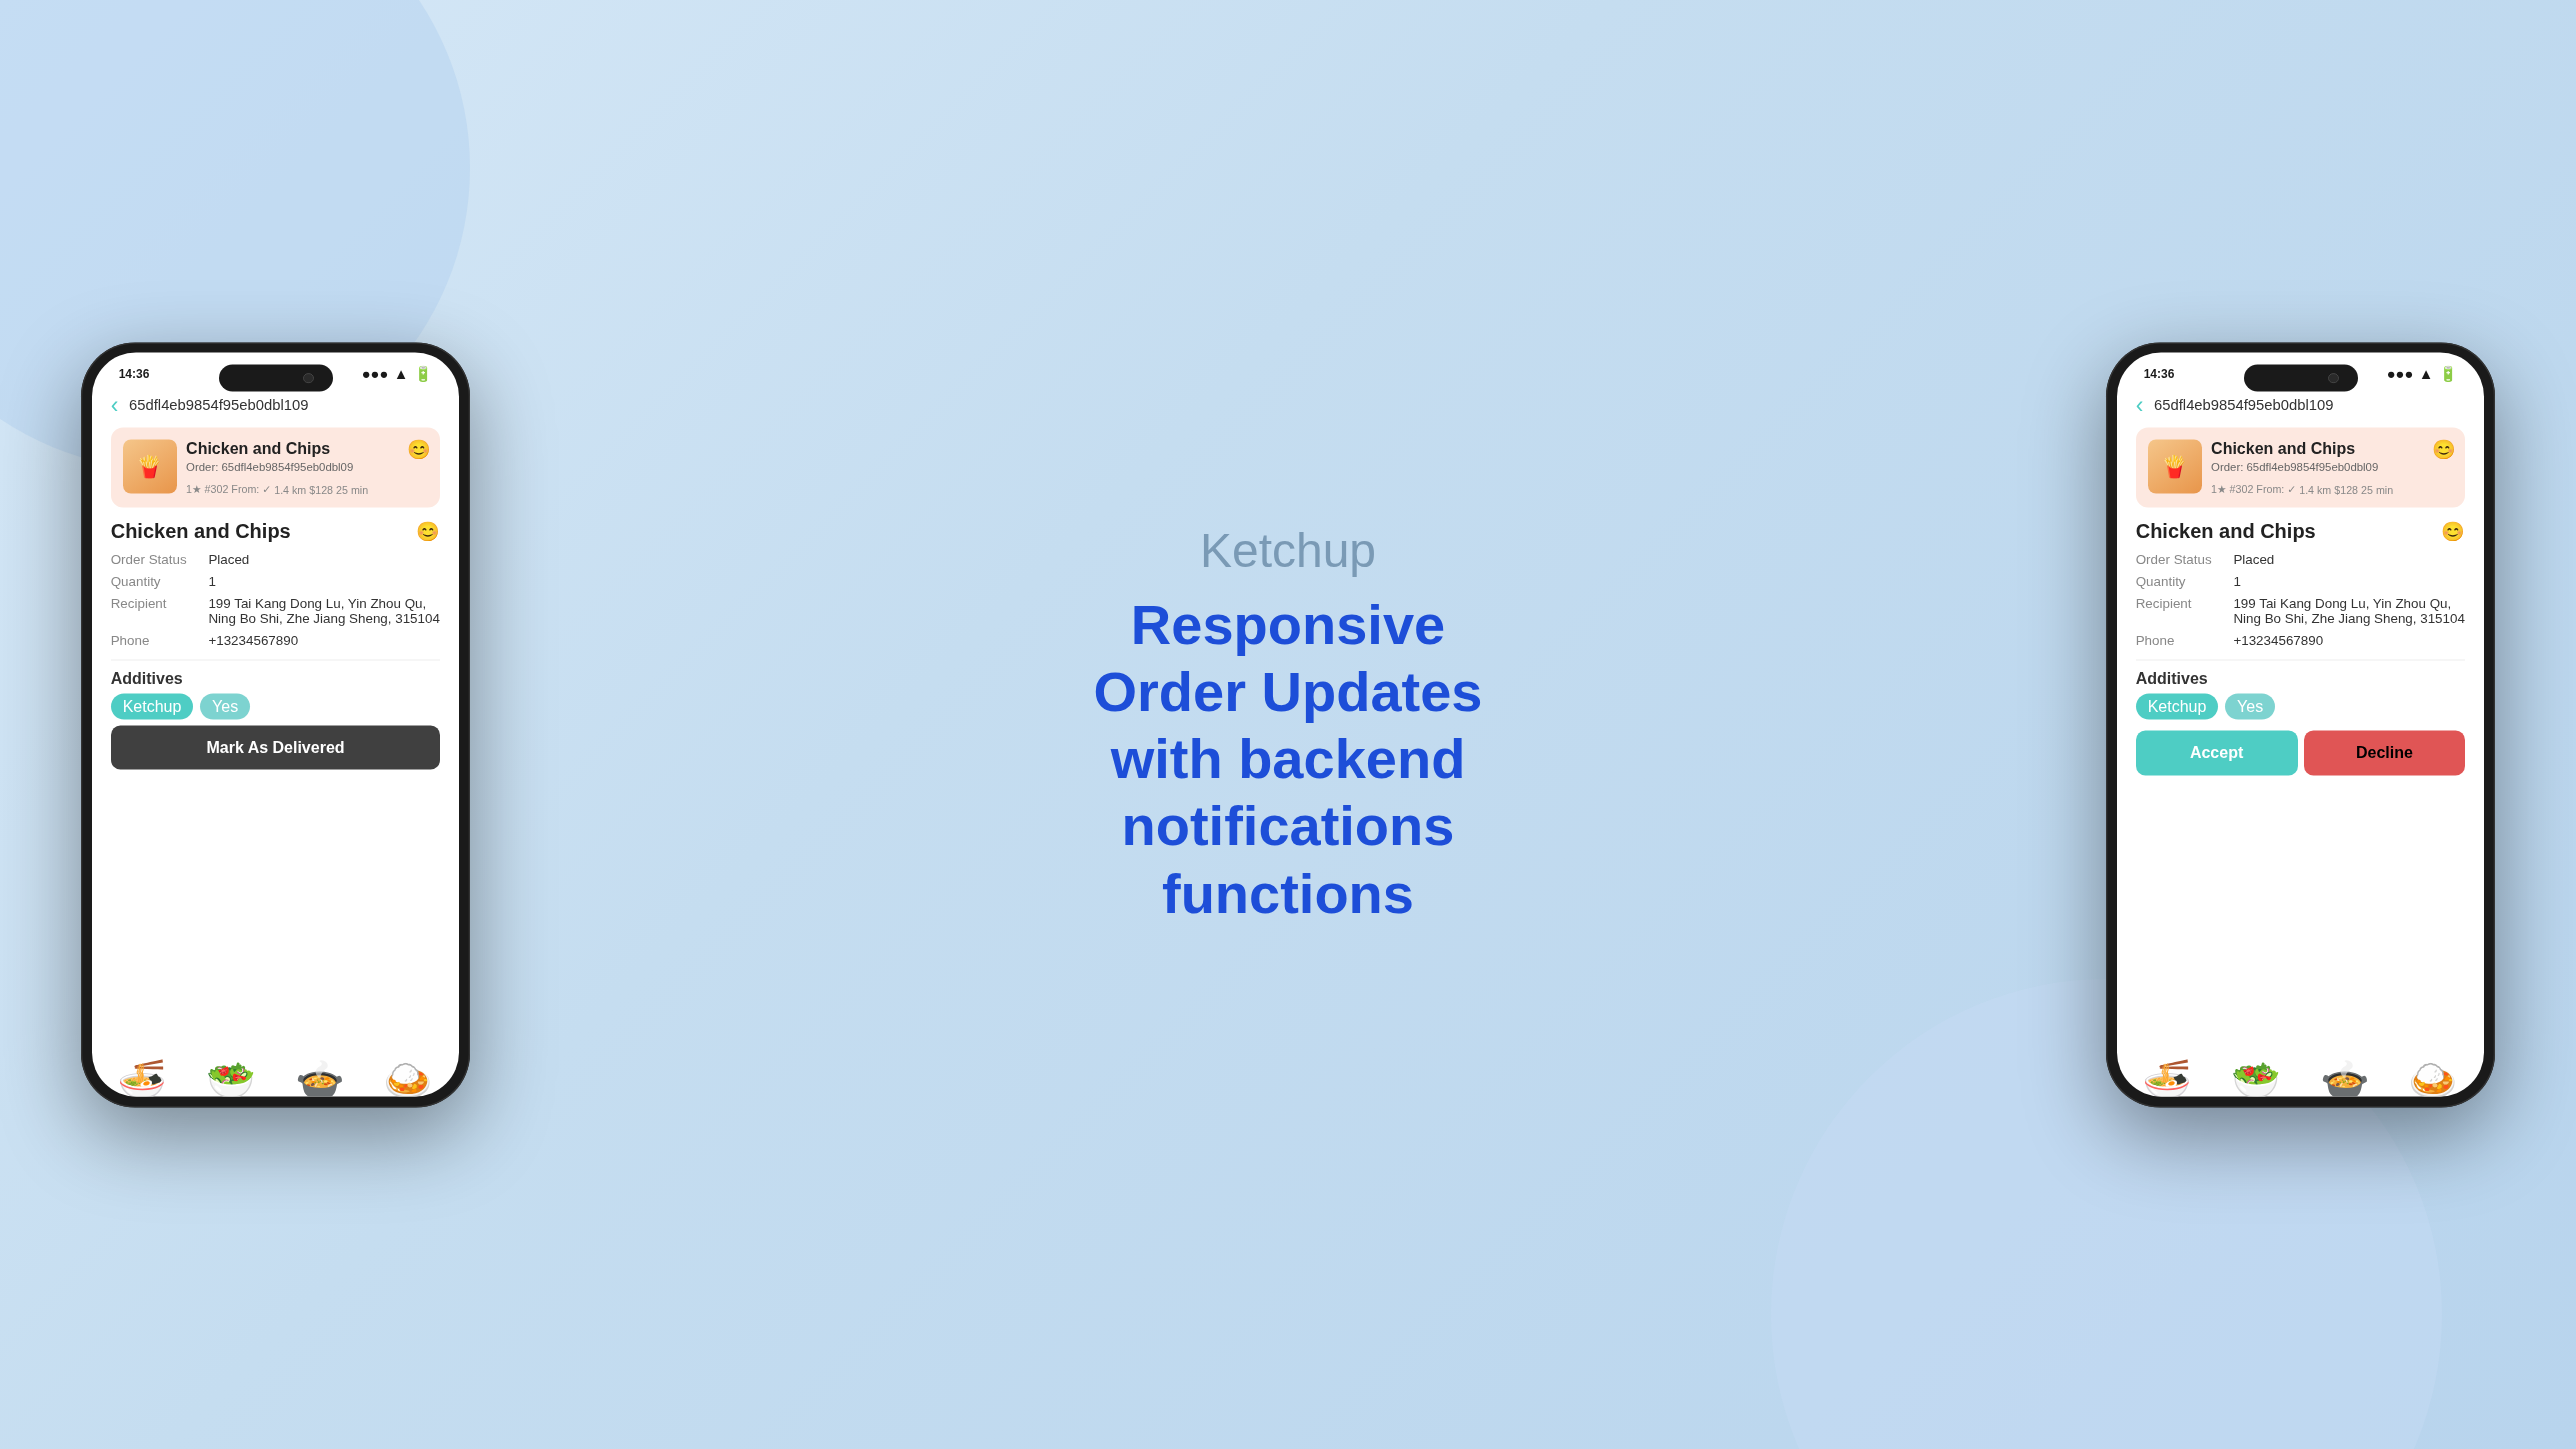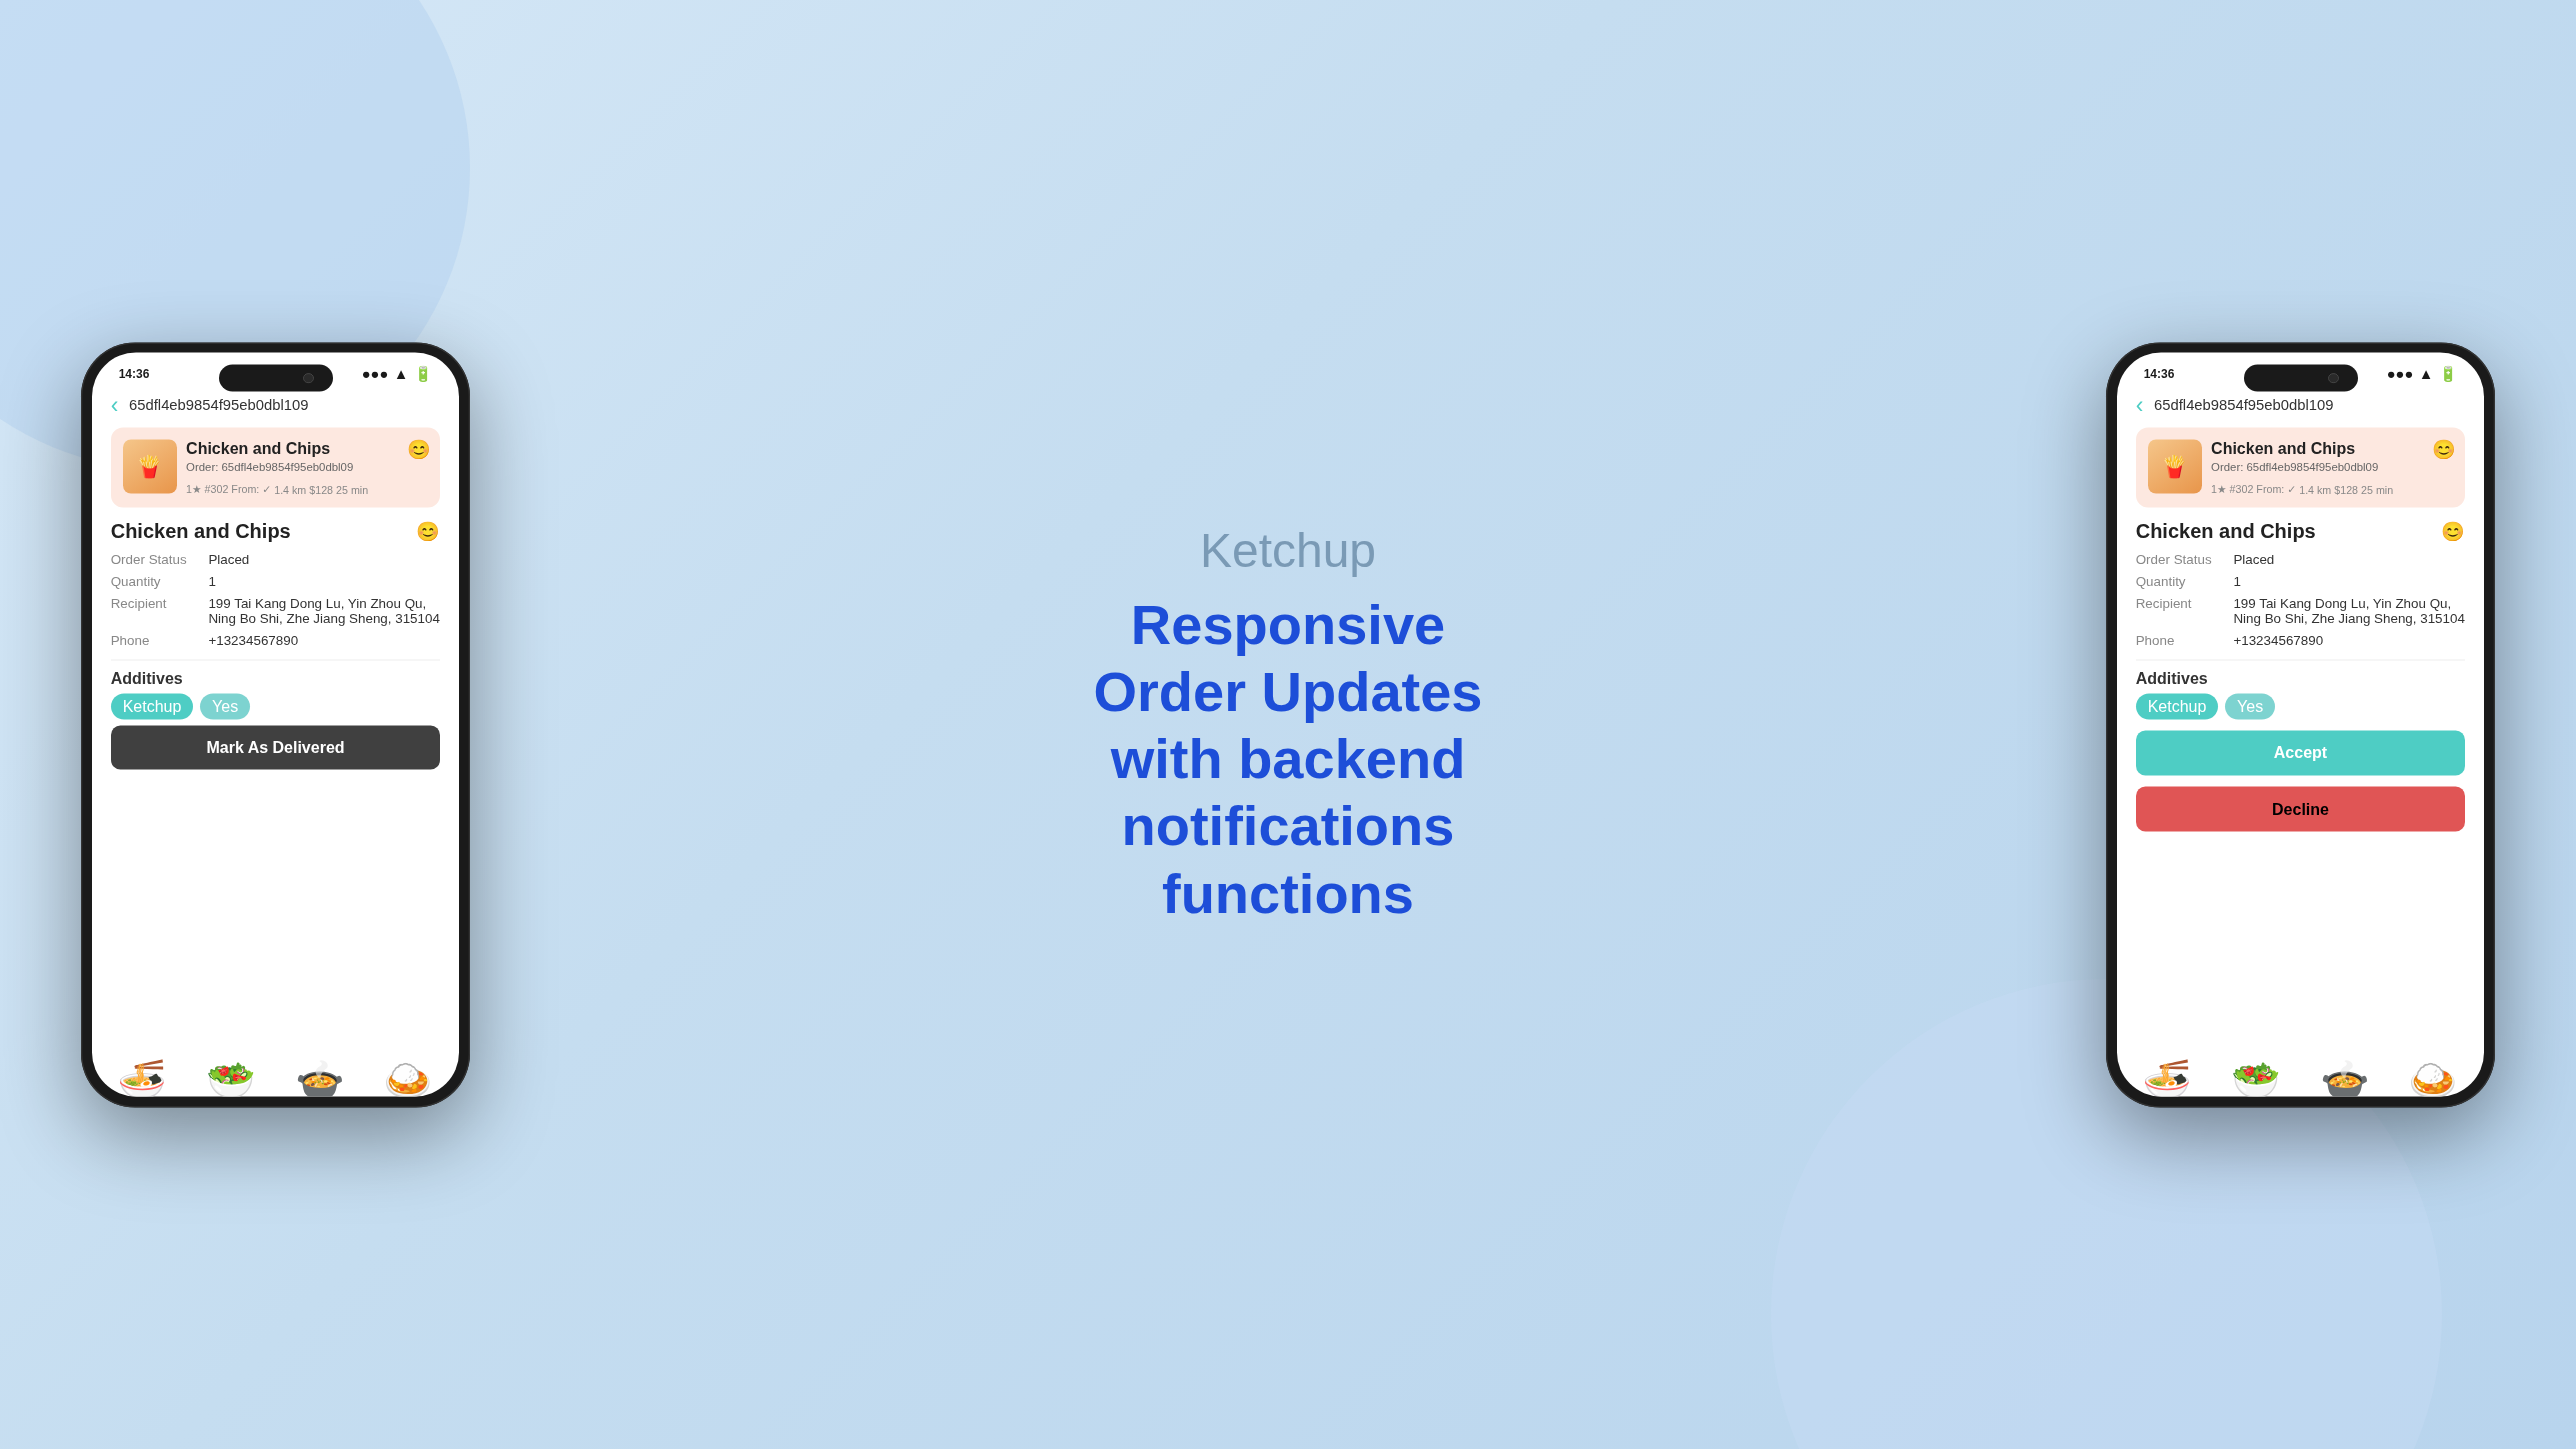--- a/index.html
+++ b/index.html
@@ -198,21 +198,21 @@
       border: none;
       font-size: 16px;
       font-weight: 600;
       cursor: pointer;
       text-align: center;
       margin-top: 5.4px;
     }
     .btn-orange { background: #404040; color: #fff; }
     .btn-green { background: #4ecdc4; color: #fff; flex: 1; }
     .btn-red { background: #e05555; color: #000000; flex: 1; }
-    .btn-row { display: flex; gap: 6px; margin-top: 5.4px; flex-direction: column; }
+    .btn-row { display: flex; gap: 6px; margin-top: 5.4px; }
 
     
     .food-decorations {
       position: absolute;
       bottom: 0;
       left: 0;
       right: 0;
       height: 134px;
       display: flex;
       align-items: flex-end;

